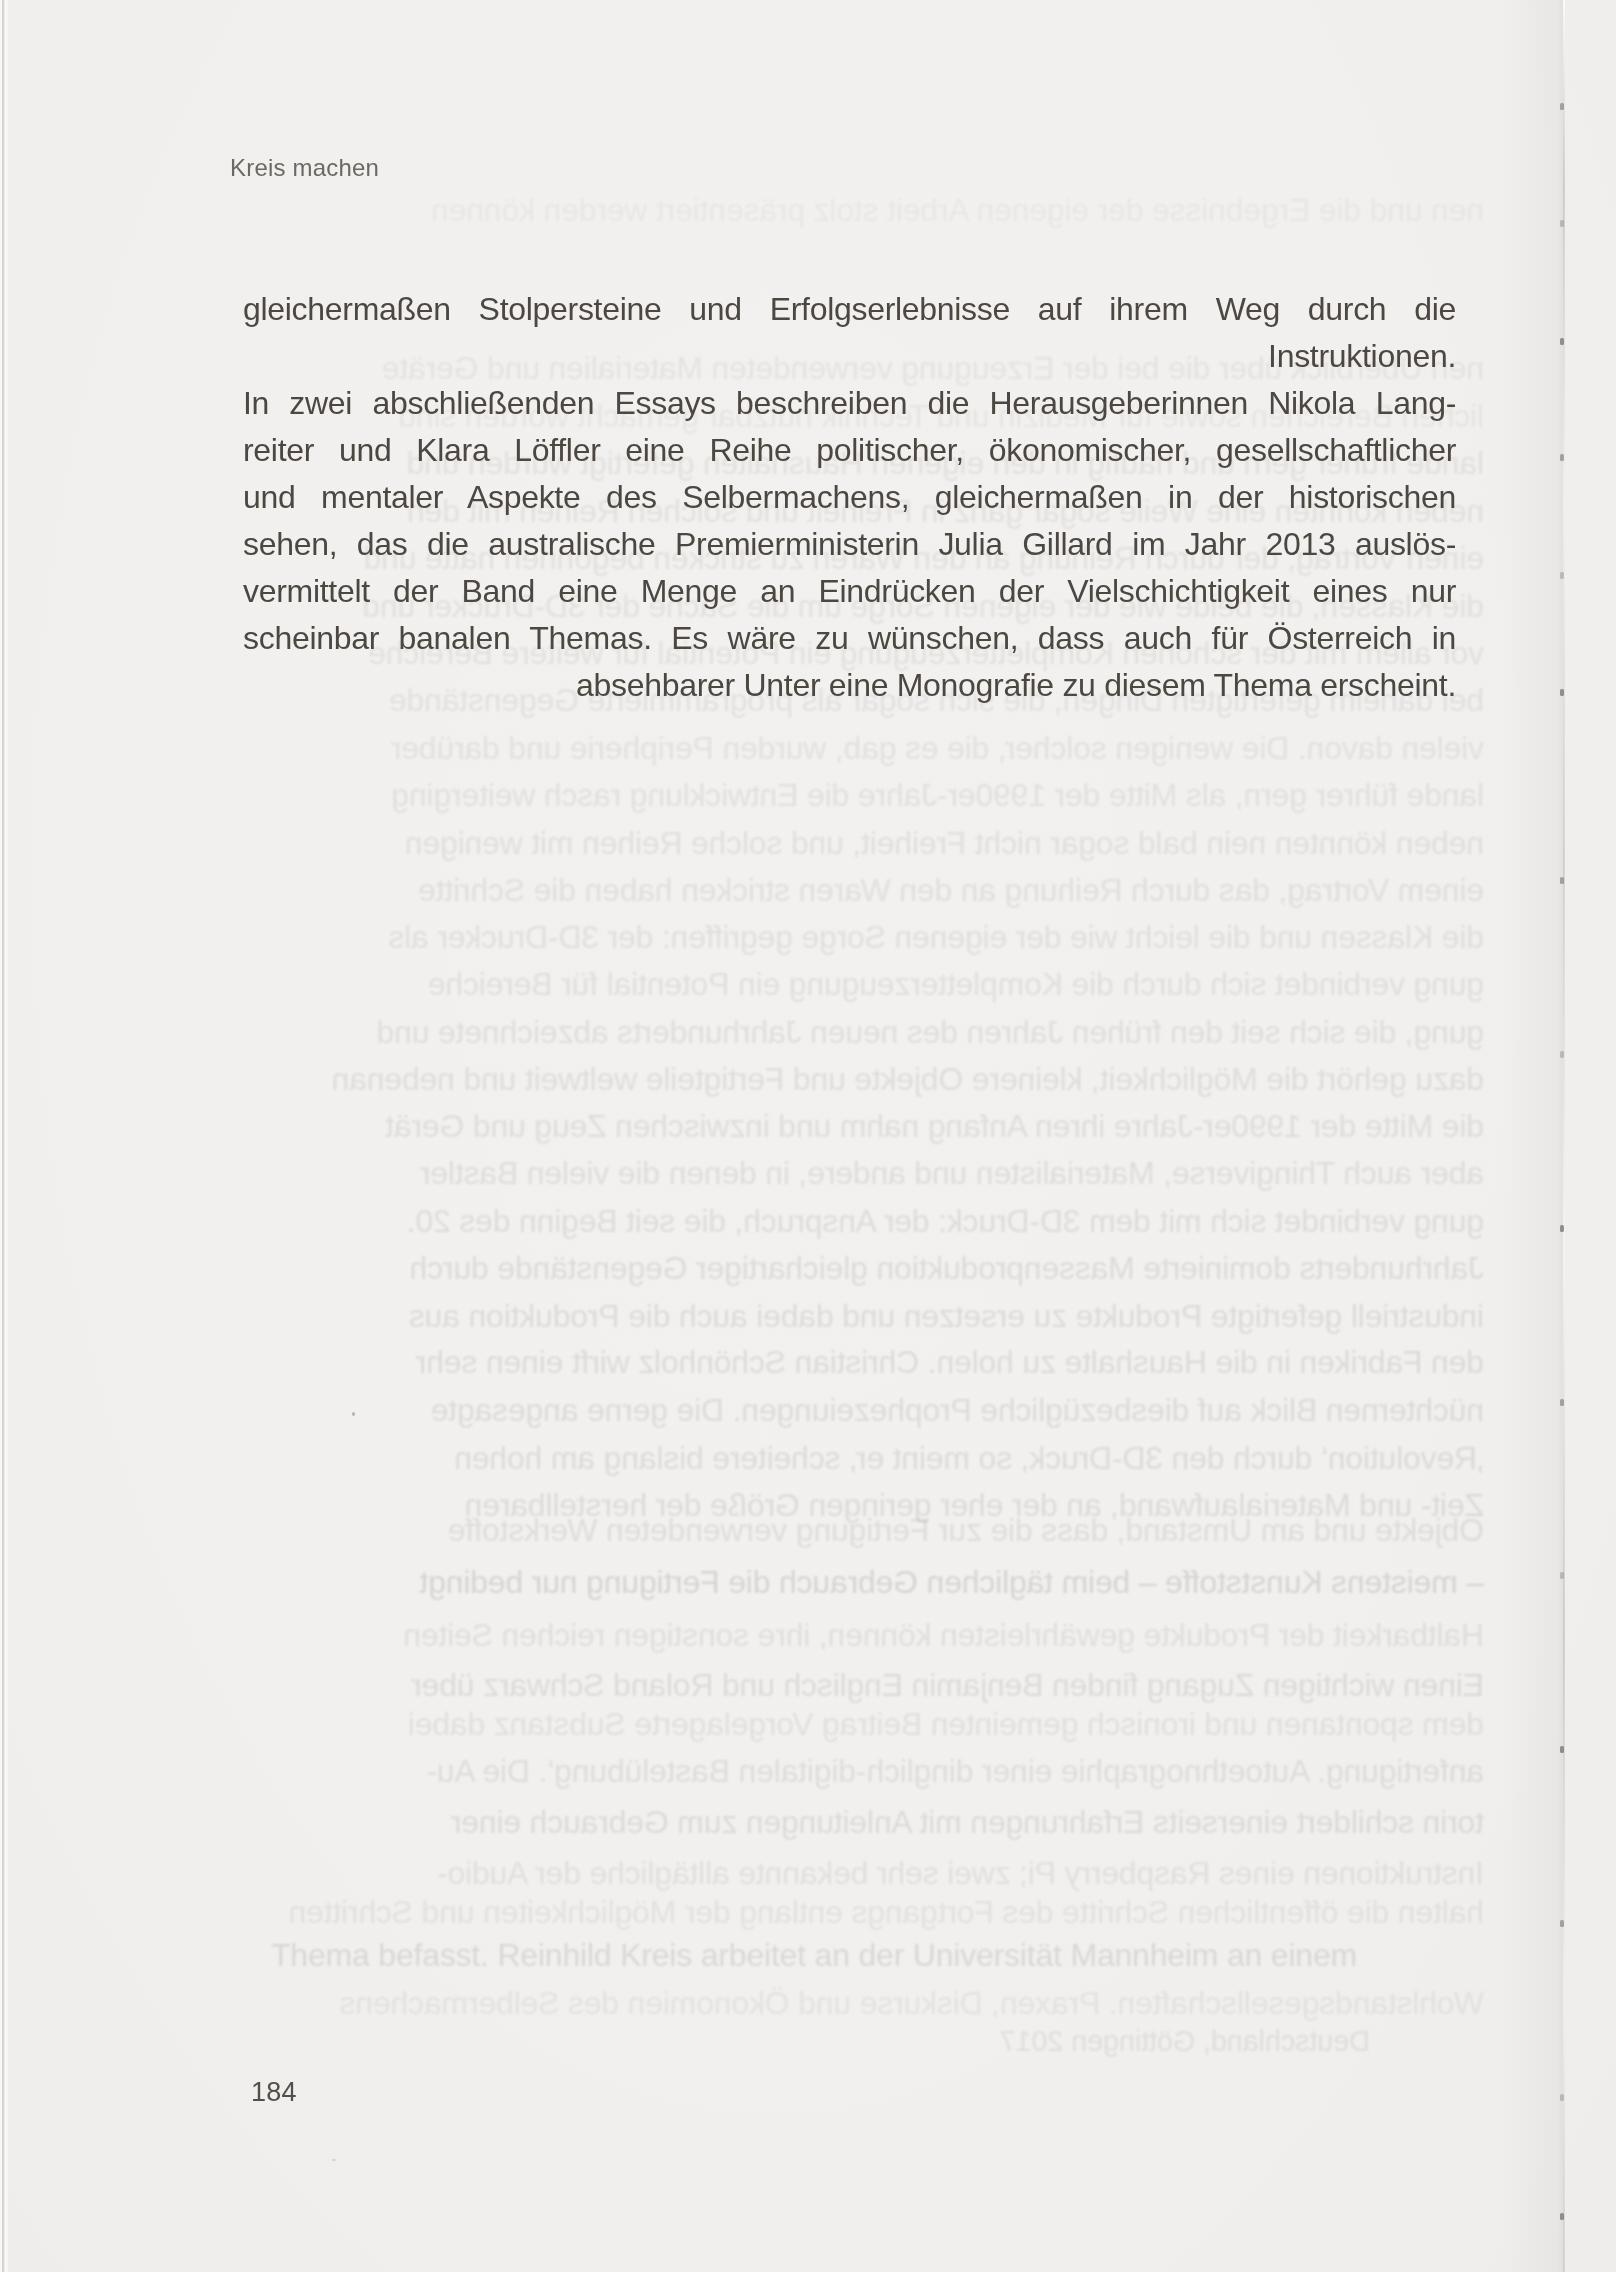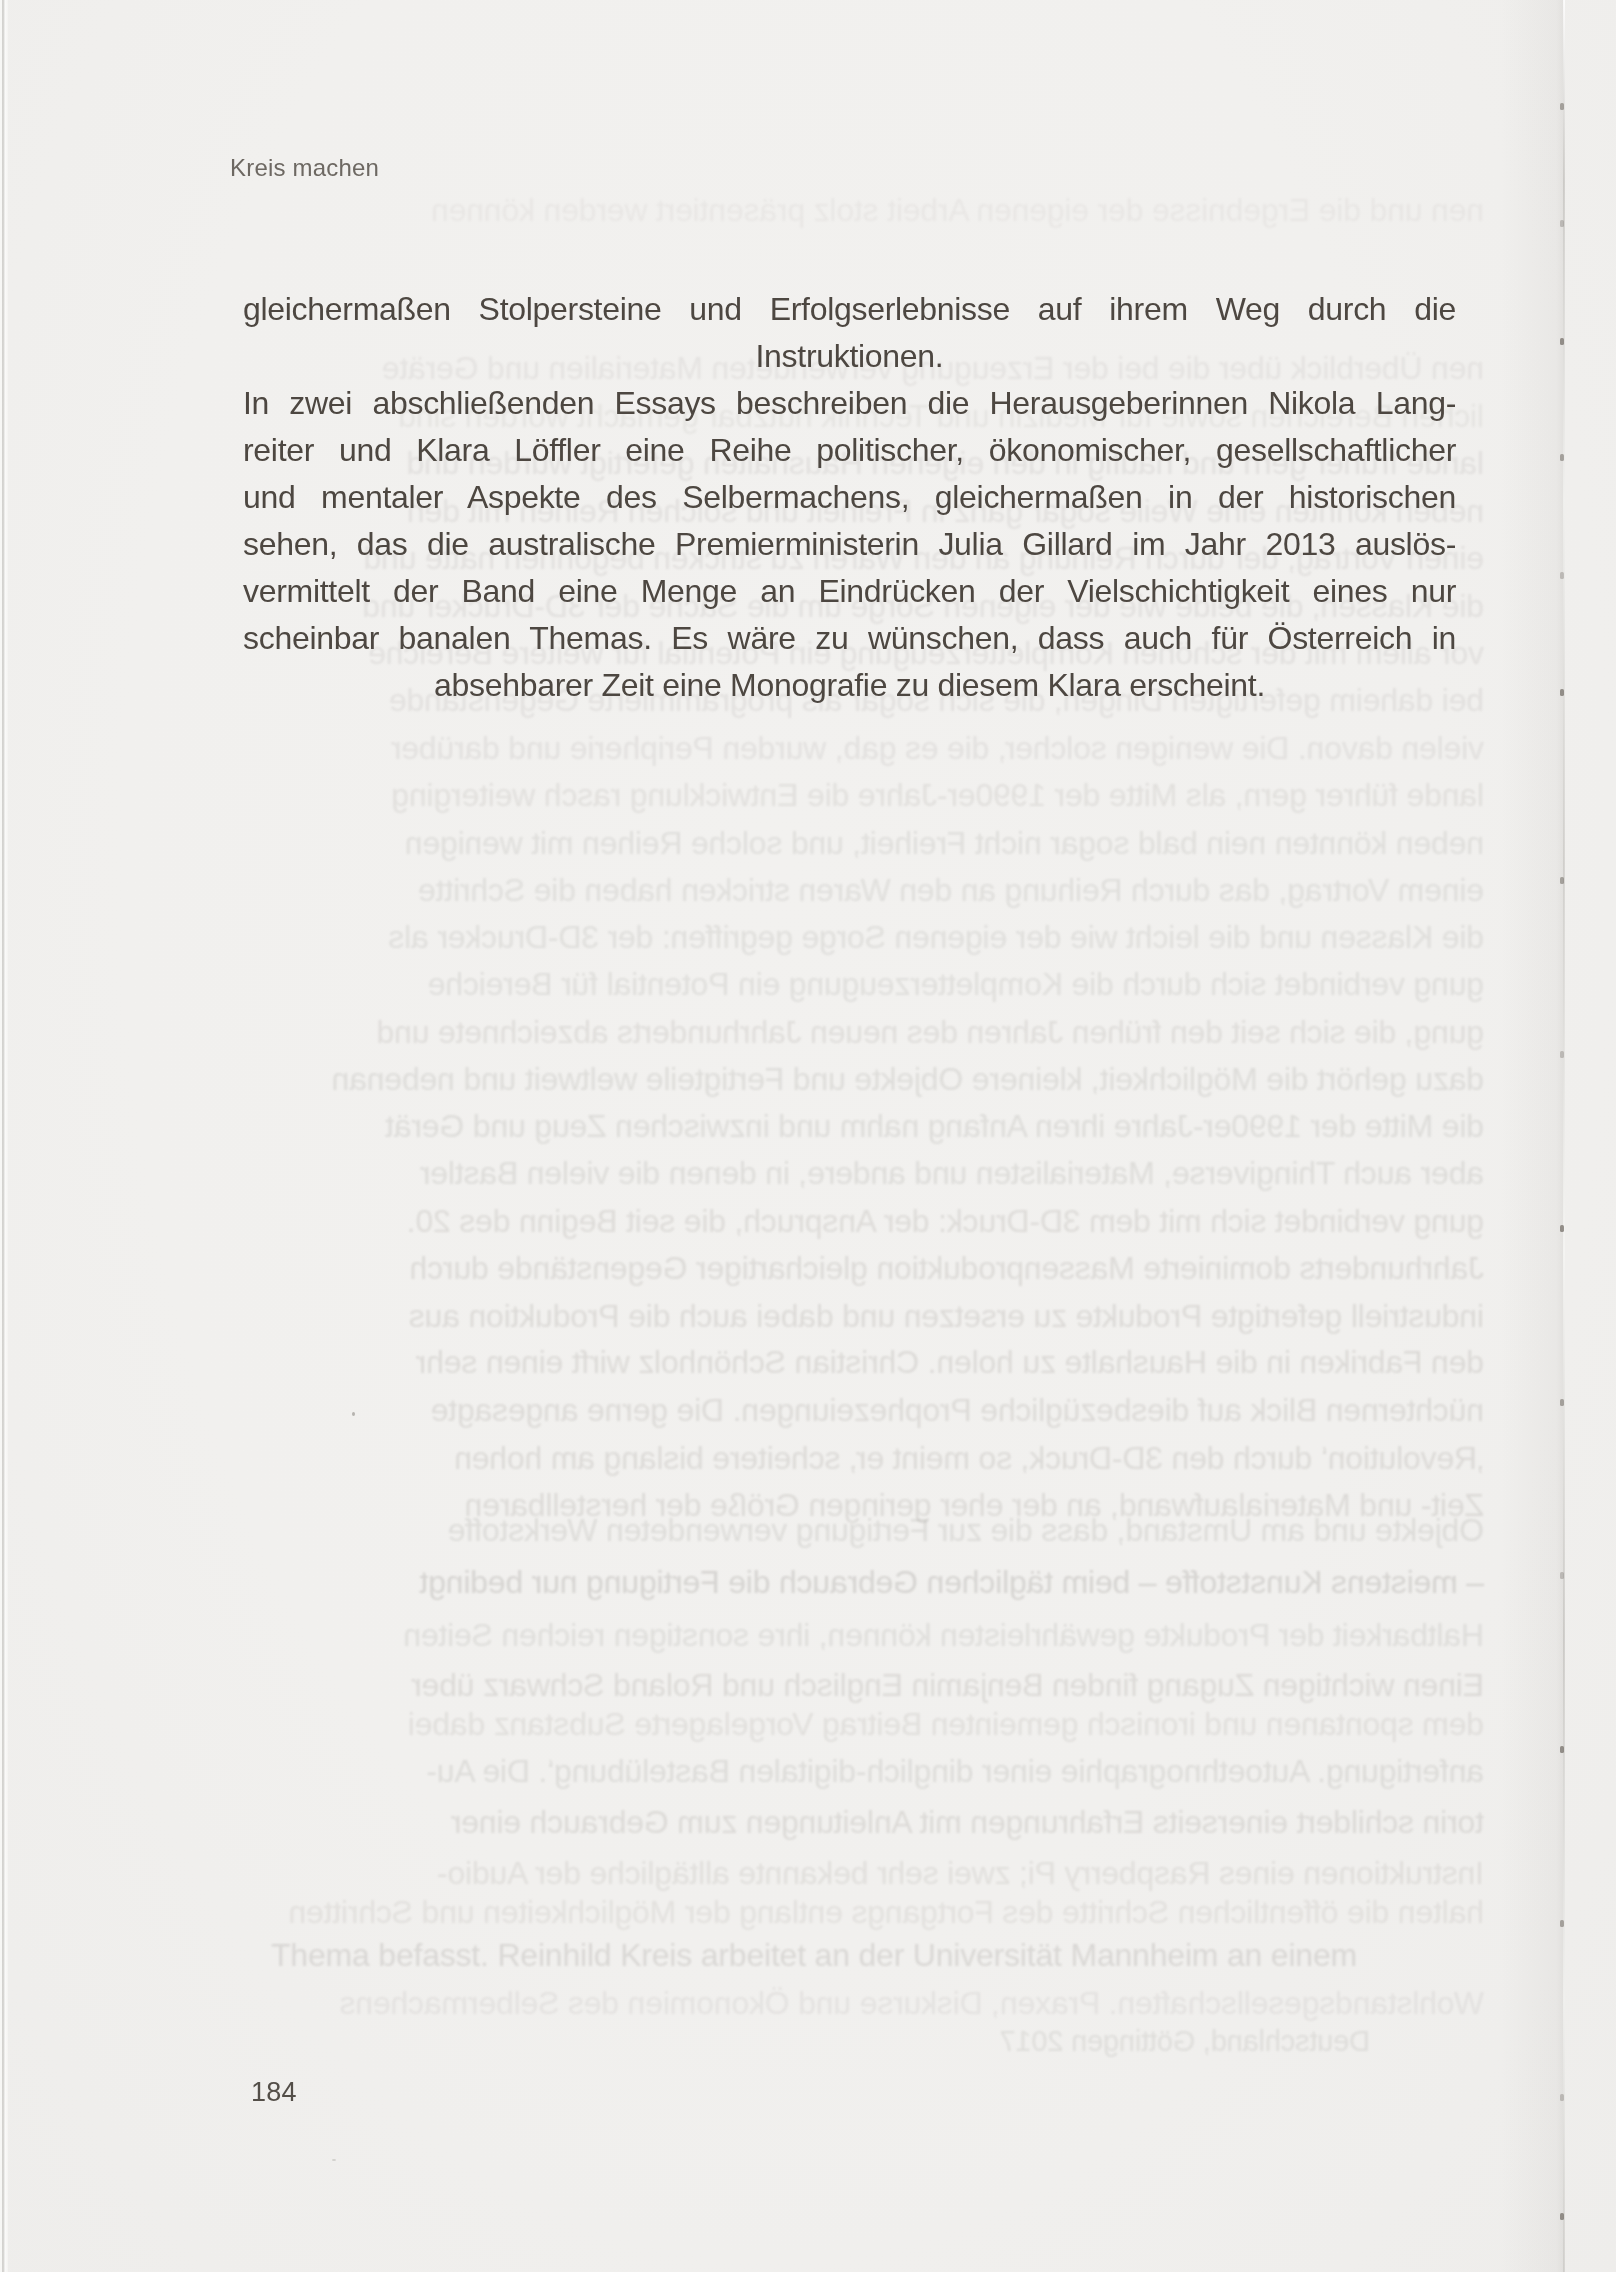--- a/index.html
+++ b/index.html
@@ -51,21 +51,21 @@
     overflow:visible;
   }
   .ghost.mir{transform:scaleX(-1);}
   .ghost.readable{filter:blur(0.9px);}
   
   .body-text{
     position:absolute;left:243px;top:286px;width:1213px;
     font-size:32px;line-height:47px;
     color:#4d4741;letter-spacing:-0.3px;
   }
-  .bline{width:100%;height:47px;text-align:center;}
+  .bline{width:100%;height:47px;text-align:right;}
   .bline.just{text-align:justify;text-align-last:justify;}
   .signature{
     position:absolute;left:243px;top:852px;width:1213px;
     font-size:32px;line-height:47px;color:#4d4741;
     text-align:right;letter-spacing:-0.2px;
   }
   .page-number{
     position:absolute;left:251px;top:2077px;
     font-size:27px;color:#534e48;letter-spacing:0.2px;
   }
@@ -123,21 +123,21 @@
 
   <div class="body-text">
       <div class="bline just">gleichermaßen Stolpersteine und Erfolgserlebnisse auf ihrem Weg durch die</div>
       <div class="bline">Instruktionen.</div>
       <div class="bline just">In zwei abschließenden Essays beschreiben die Herausgeberinnen Nikola Lang-</div>
       <div class="bline just">reiter und Klara Löffler eine Reihe politischer, ökonomischer, gesellschaftlicher</div>
       <div class="bline just">und mentaler Aspekte des Selbermachens, gleichermaßen in der historischen</div>
       <div class="bline just">sehen, das die australische Premierministerin Julia Gillard im Jahr 2013 auslös-</div>
       <div class="bline just">vermittelt der Band eine Menge an Eindrücken der Vielschichtigkeit eines nur</div>
       <div class="bline just">scheinbar banalen Themas. Es wäre zu wünschen, dass auch für Österreich in</div>
-      <div class="bline">absehbarer Zeit eine Monografie zu diesem Klara erscheint.</div>
+      <div class="bline">absehbarer Unter eine Monografie zu diesem Thema erscheint.</div>
     </div>
 
 
   <div class="page-number">184</div>
 
   <div class="speck s1"></div>
   <div class="speck s2"></div>
 
   <div class="left-edge"></div>
   <div class="gutter-shadow"></div>

